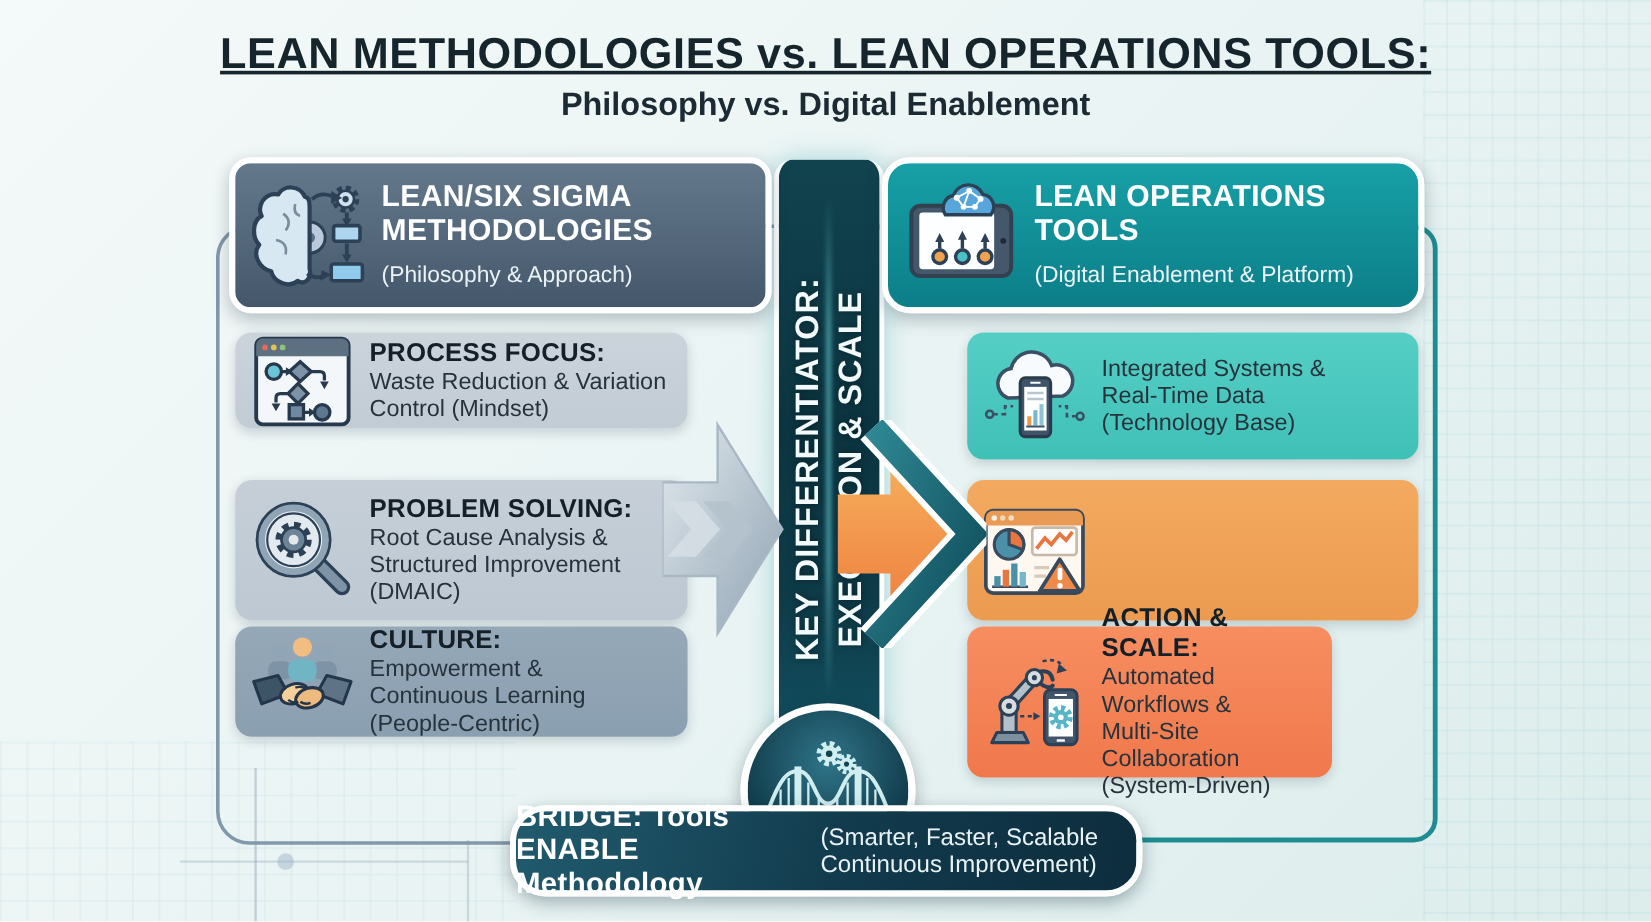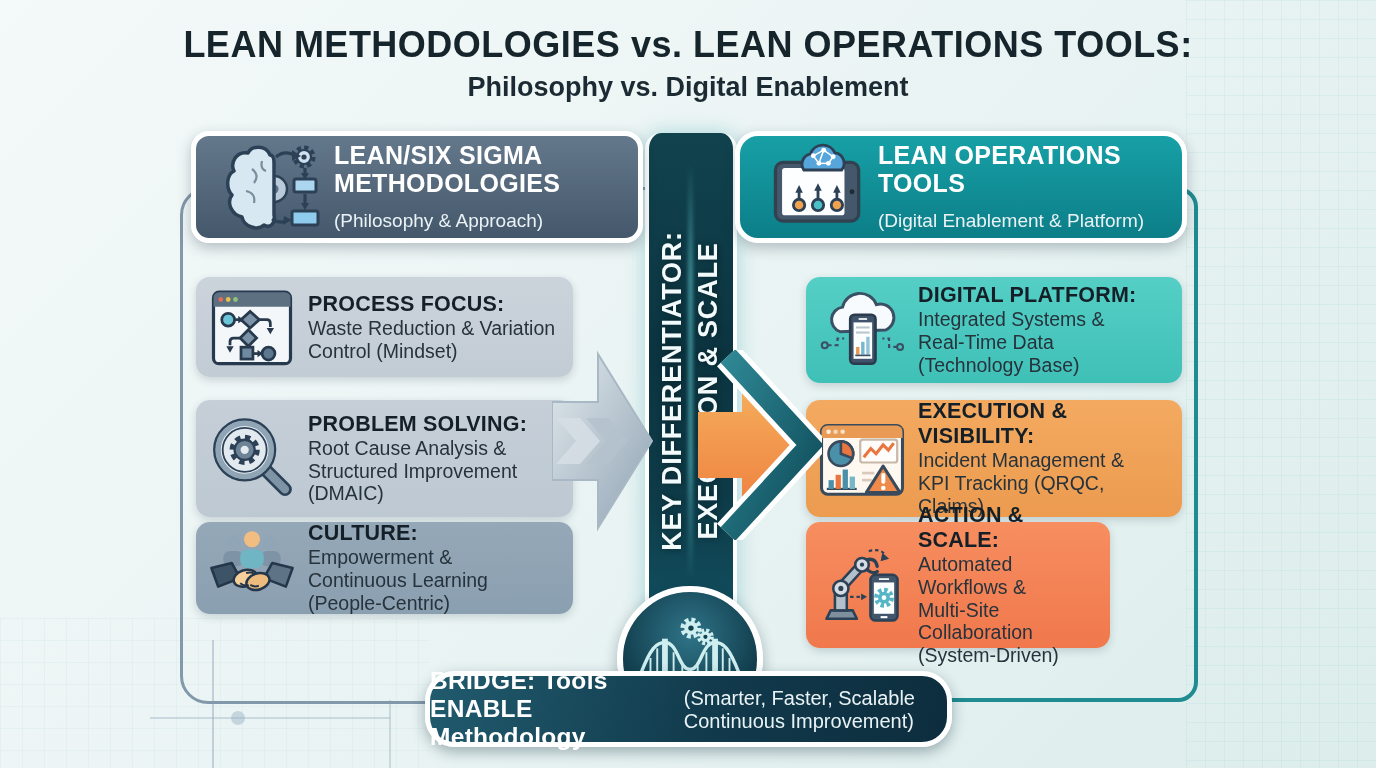--- a/index.html
+++ b/index.html
@@ -13,21 +13,21 @@
                      linear-gradient(to bottom,rgba(125,195,200,.22) 1.5px,transparent 1.5px);
     background-size:19px 19px; }
   .grid-b { position:absolute; bottom:0; left:0; width:430px; height:150px; z-index:0; opacity:.28;
     background-image:linear-gradient(to right,rgba(125,185,195,.3) 1.5px,transparent 1.5px),
                      linear-gradient(to bottom,rgba(125,185,195,.3) 1.5px,transparent 1.5px);
     background-size:22px 22px; }
   .deco { position:absolute; left:140px; top:626px; z-index:0; }
 
   
   .title-wrap { position:absolute; top:24px; left:0; right:0; text-align:center; z-index:2; }
-  .title-l1 { font-size:36px; font-weight:800; letter-spacing:.5px; color:#16242c; }
+  .title-l1 { font-size:36px; font-weight:800; letter-spacing:.5px; color:#16242c;text-decoration:underline; }
   .title-l2 { font-size:27px; font-weight:700; color:#1b2a33; margin-top:6px; }
 
   
   .outline-left { position:absolute; left:180px; top:187px; width:500px; height:517px;
     border:3px solid #8298ab; border-radius:28px; z-index:1; box-sizing:border-box; }
   .outline-right { position:absolute; left:700px; top:187px; width:498px; height:515px;
     border:4px solid #1f8c91; border-radius:20px; z-index:1; box-sizing:border-box; }
 
   
   .band { position:absolute; left:645px; top:133px; width:92px; height:487px; z-index:2;
@@ -37,38 +37,38 @@
     box-shadow:0 0 20px rgba(40,160,170,.35); }
   .band::before { content:""; position:absolute; left:calc(50% - 2px); top:6%; width:3px; height:86%;
     background:linear-gradient(180deg,transparent,#6fe0e6 28%,#6fe0e6 72%,transparent);
     filter:blur(2px); opacity:.8; }
   .band-text-wrap { position:absolute; left:50%; top:53%;
     transform:translate(-50%,-50%) rotate(-90deg); }
   .band-text { white-space:pre; text-align:center; font-size:27px; font-weight:800;
     letter-spacing:.8px; line-height:1.32; color:#f2fafb; text-shadow:0 1px 6px rgba(0,0,0,.4); }
 
   
-  .hdr { position:absolute; width:452px; height:112px; box-sizing:border-box;
+  .hdr { position:absolute; width:452px; height:130px; box-sizing:border-box;
     border:5px solid #fff; border-radius:18px; display:flex; align-items:center; gap:8px;
-    padding:0 26px; box-shadow:0 5px 14px rgba(25,45,60,.28); z-index:3; }
+    padding:0 10px; box-shadow:0 5px 14px rgba(25,45,60,.28); z-index:3; }
   .hdr.left  { left:191px; top:131px; background:linear-gradient(180deg,#64788c,#45586b); }
   .hdr.right { left:735px; top:131px; background:linear-gradient(180deg,#17a0a6,#0c7e88);border-radius:23px; }
   .hdr-icon { flex:0 0 104px; height:100px; }
   .hdr-title { font-size:25px; font-weight:800; color:#fff; line-height:1.1;
     white-space:pre-line; letter-spacing:.3px; }
   .hdr-sub { font-size:19px; font-weight:500; color:#eaf2f6; margin-top:13px; }
 
   
   .item { position:absolute; display:flex; align-items:center; gap:12px; z-index:3;
     padding:6px 10px 6px 12px; box-sizing:border-box; border-radius:14px;
     box-shadow:0 3px 9px rgba(30,50,65,.18); }
   .item-icon { flex:0 0 88px; height:88px; }
   .item-title { font-size:21.5px; font-weight:800; color:#141f27; letter-spacing:.2px; }
   .item-body { font-size:19.5px; font-weight:500; color:#27333c; line-height:1.17; white-space:pre-line; }
-  .l1 { left:196px; top:277px; width:377px; height:100px; background:linear-gradient(180deg,#cbd3db,#c2ccd5); }
+  .l1 { left:196px; top:277px; width:377px; height:80px; background:linear-gradient(180deg,#cbd3db,#c2ccd5); }
   .l2 { left:196px; top:400px; width:377px; height:117px; background:linear-gradient(180deg,#c6cfd8,#bdc8d2); }
   .l3 { left:196px; top:522px; width:377px; height:92px; background:linear-gradient(180deg,#95a8b8,#8a9fb0); }
   .r1 { left:806px; top:277px; width:376px; height:106px; background:linear-gradient(180deg,#55cfc6,#3fc0b7); }
   .r2 { left:806px; top:400px; width:376px; height:117px; background:linear-gradient(180deg,#f3aa60,#ec9b4f); }
   .r3 { left:806px; top:522px; width:304px; height:126px; background:linear-gradient(180deg,#f78e60,#f0784c); }
 
   
   .arrow-gray  { position:absolute; left:552px; top:346px; z-index:4; }
   .arrow-right { position:absolute; left:698px; top:350px; z-index:4; }
 
@@ -263,21 +263,20 @@
       <line x1="48" y1="33" x2="58" y2="33" stroke="#fdfefe" stroke-width="2"></line>
       <rect x="42" y="37" width="22" height="43" fill="#fdfefe"></rect>
       <line x1="45" y1="43" x2="61" y2="43" stroke="#b9c6cf" stroke-width="2.5"></line>
       <line x1="45" y1="49" x2="61" y2="49" stroke="#b9c6cf" stroke-width="2.5"></line>
       <rect x="45" y="66" width="4" height="9" fill="#e8994d"></rect>
       <rect x="51" y="60" width="4" height="15" fill="#76b7cf"></rect>
       <rect x="57" y="54" width="4" height="21" fill="#8fc3d8"></rect>
       <line x1="44" y1="76" x2="62" y2="76" stroke="#3a5064" stroke-width="2"></line>
     </svg>
     <div class="item-text">
-      <div class="item-title">DIGITAL PLATFORM:</div>
       <div class="item-body">Integrated Systems &amp;
 Real-Time Data
 (Technology Base)</div>
     </div>
   </div>
 
   <div class="item r2">
     <svg class="item-icon" viewBox="0 0 100 92">
       <rect x="4" y="8" width="92" height="78" rx="7" fill="#fef8f1" stroke="#394a5c" stroke-width="3.5"></rect>
       <path d="M4,15 a7,7 0 0 1 7,-7 h78 a7,7 0 0 1 7,7 v7 h-92 z" fill="#e99a55"></path>
@@ -292,25 +291,20 @@
       <rect x="12" y="70" width="6" height="10" fill="#4b90a9"></rect>
       <rect x="20" y="64" width="6" height="16" fill="#e9753f"></rect>
       <rect x="28" y="58" width="6" height="22" fill="#4b90a9"></rect>
       <rect x="36" y="66" width="6" height="14" fill="#76b7c9"></rect>
       <line x1="50" y1="62" x2="64" y2="62" stroke="#d9cabb" stroke-width="3"></line>
       <line x1="50" y1="70" x2="61" y2="70" stroke="#d9cabb" stroke-width="3"></line>
       <polygon points="74,54 93,84 55,84" fill="#ef8a4a" stroke="#394a5c" stroke-width="3.5" stroke-linejoin="round"></polygon>
       <rect x="72" y="62" width="4.5" height="12" rx="2" fill="#ffffff"></rect>
       <circle cx="74.2" cy="79" r="2.6" fill="#ffffff"></circle>
     </svg>
-    <div class="item-text">
-      <div class="item-title">EXECUTION &amp; VISIBILITY:</div>
-      <div class="item-body">Incident Management &amp;
-KPI Tracking (QRQC, Claims)</div>
-    </div>
   </div>
 
   <div class="item r3">
     <svg class="item-icon" viewBox="0 0 104 96">
       <path d="M10,88 h36 l-5,-10 h-26 z" fill="#7e8f9d" stroke="#2c4156" stroke-width="3" stroke-linejoin="round"></path>
       <rect x="20" y="56" width="14" height="22" fill="#b3bfc9" stroke="#2c4156" stroke-width="3"></rect>
       <line x1="30" y1="48" x2="50" y2="26" stroke="#2c4156" stroke-width="13" stroke-linecap="round"></line>
       <line x1="30" y1="48" x2="50" y2="26" stroke="#b3bfc9" stroke-width="7" stroke-linecap="round"></line>
       <circle cx="27" cy="52" r="9" fill="#d6dde2" stroke="#2c4156" stroke-width="3"></circle>
       <circle cx="27" cy="52" r="3" fill="#2c4156"></circle>

